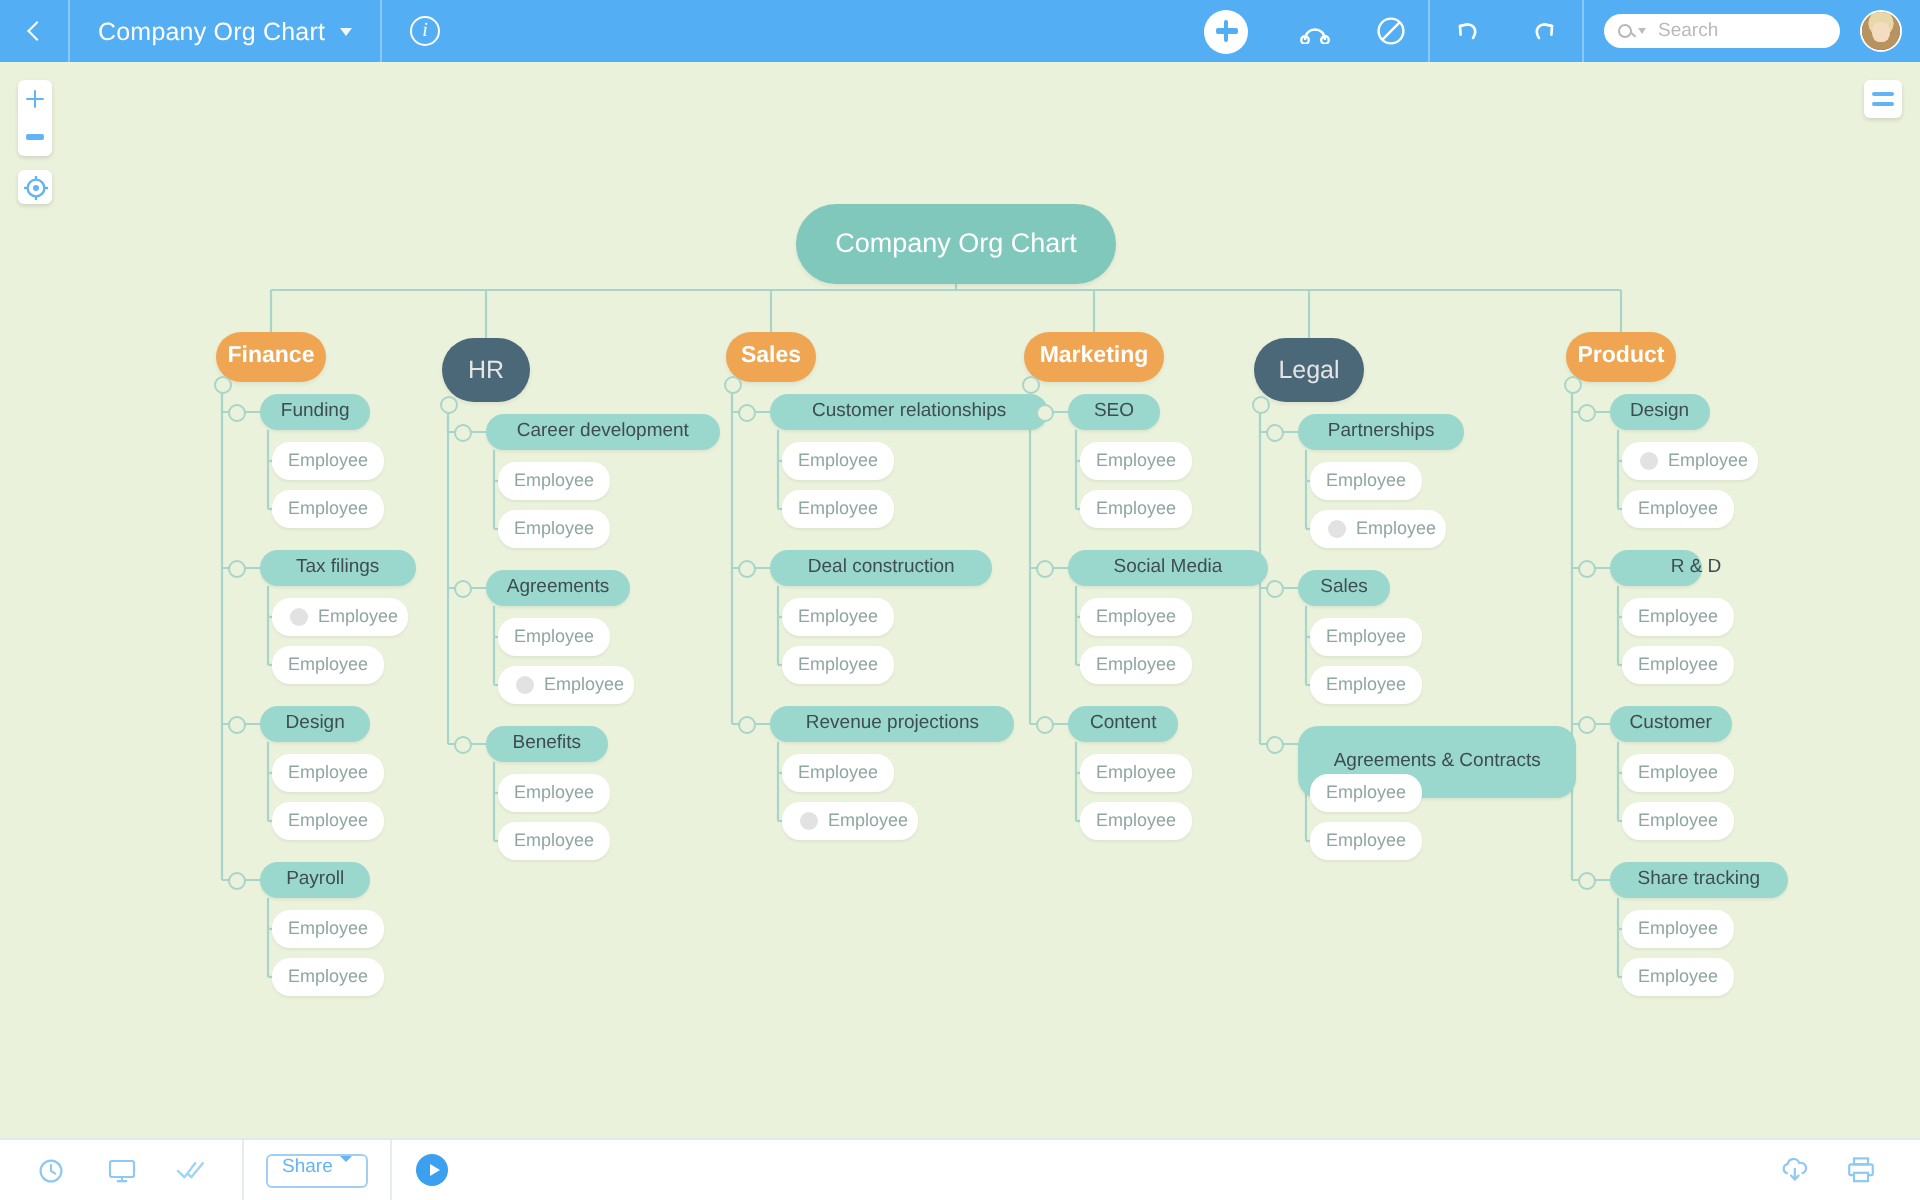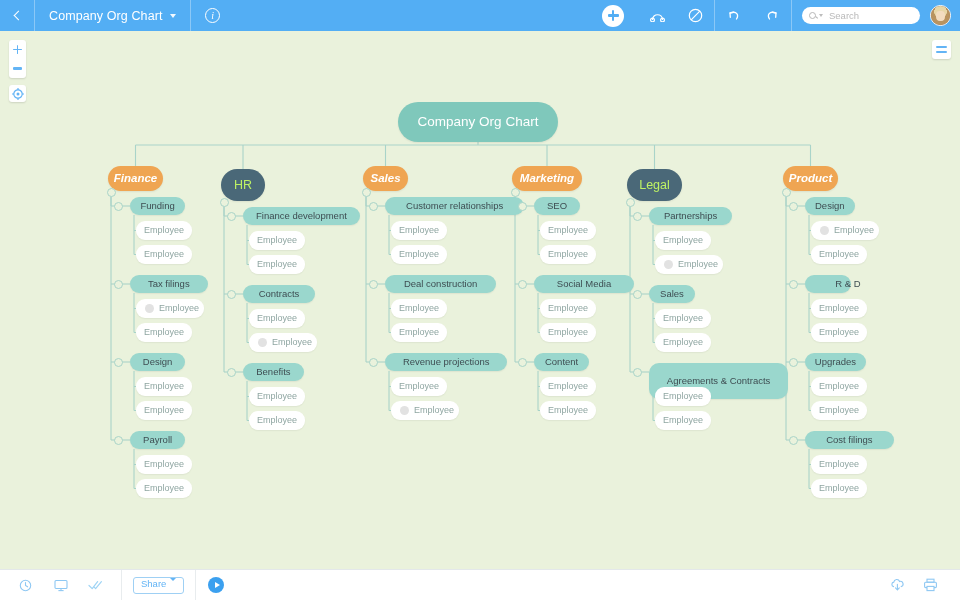--- a/index.html
+++ b/index.html
@@ -99,25 +99,24 @@
   }
   
   .n-root{
     background:#7fc8bb;color:#fff;border-radius:22px;font-size:13.5px;
     box-shadow:0 1px 2px rgba(0,0,0,.07);
   }
   
   .n-orange{
     background:#efa552;color:#fff;border-radius:14px;font-size:11.5px;font-weight:bold;
     box-shadow:0 1px 2px rgba(0,0,0,.07);
-    font-style:italic;
   }
   
   .n-dark{
-    background:#4a6878;color:#bef264;border-radius:17px;font-size:12.5px;
+    background:#4a6878;color:#e5e5e5;border-radius:17px;font-size:12.5px;
     box-shadow:0 1px 2px rgba(0,0,0,.07);
   }
   
   .n-teal{
     background:#9ad7cd;color:#3e4d52;border-radius:10px;font-size:9.5px;
     box-shadow:0 1px 1.5px rgba(0,0,0,.06);
   }
   
   .n-leaf{
     background:#fff;color:#8fa6a2;border-radius:9px;font-size:9px;
@@ -404,31 +403,31 @@
         <span>Employee</span>
       </div>
       <div class="node n-leaf" style="left: 136px; top: 448px; width: 56px; height: 19px;">
         <span>Employee</span>
       </div>
       <div class="node n-dark" style="left: 221px; top: 138px; width: 44px; height: 32px;">
         <span>HR</span>
       </div>
       <div class="handle" style="left: 219.5px; top: 166.5px;"></div>
       <div class="node n-teal" style="left: 243px; top: 176px; width: 116.8px; height: 18px;">
-        <span>Finance development</span>
+        <span>Career development</span>
       </div>
       <div class="handle" style="left: 226.5px; top: 180.5px;"></div>
       <div class="node n-leaf" style="left: 249px; top: 200px; width: 56px; height: 19px;">
         <span>Employee</span>
       </div>
       <div class="node n-leaf" style="left: 249px; top: 224px; width: 56px; height: 19px;">
         <span>Employee</span>
       </div>
       <div class="node n-teal" style="left: 243px; top: 254px; width: 72px; height: 18px;">
-        <span>Contracts</span>
+        <span>Agreements</span>
       </div>
       <div class="handle" style="left: 226.5px; top: 258.5px;"></div>
       <div class="node n-leaf" style="left: 249px; top: 278px; width: 56px; height: 19px;">
         <span>Employee</span>
       </div>
       <div class="node n-leaf has-dot" style="left: 249px; top: 302px; width: 68px; height: 19px;">
         <span class="dot"></span>
         <span>Employee</span>
       </div>
       <div class="node n-teal" style="left: 243px; top: 332px; width: 60.8px; height: 18px;">
@@ -564,31 +563,31 @@
         <span>R &amp; D</span>
       </div>
       <div class="handle" style="left: 788.5px; top: 248.5px;"></div>
       <div class="node n-leaf" style="left: 811px; top: 268px; width: 56px; height: 19px;">
         <span>Employee</span>
       </div>
       <div class="node n-leaf" style="left: 811px; top: 292px; width: 56px; height: 19px;">
         <span>Employee</span>
       </div>
       <div class="node n-teal" style="left: 805px; top: 322px; width: 60.8px; height: 18px;">
-        <span>Upgrades</span>
+        <span>Customer</span>
       </div>
       <div class="handle" style="left: 788.5px; top: 326.5px;"></div>
       <div class="node n-leaf" style="left: 811px; top: 346px; width: 56px; height: 19px;">
         <span>Employee</span>
       </div>
       <div class="node n-leaf" style="left: 811px; top: 370px; width: 56px; height: 19px;">
         <span>Employee</span>
       </div>
       <div class="node n-teal" style="left: 805px; top: 400px; width: 88.8px; height: 18px;">
-        <span>Cost filings</span>
+        <span>Share tracking</span>
       </div>
       <div class="handle" style="left: 788.5px; top: 404.5px;"></div>
       <div class="node n-leaf" style="left: 811px; top: 424px; width: 56px; height: 19px;">
         <span>Employee</span>
       </div>
       <div class="node n-leaf" style="left: 811px; top: 448px; width: 56px; height: 19px;">
         <span>Employee</span>
       </div>
     </div>
 </div>

